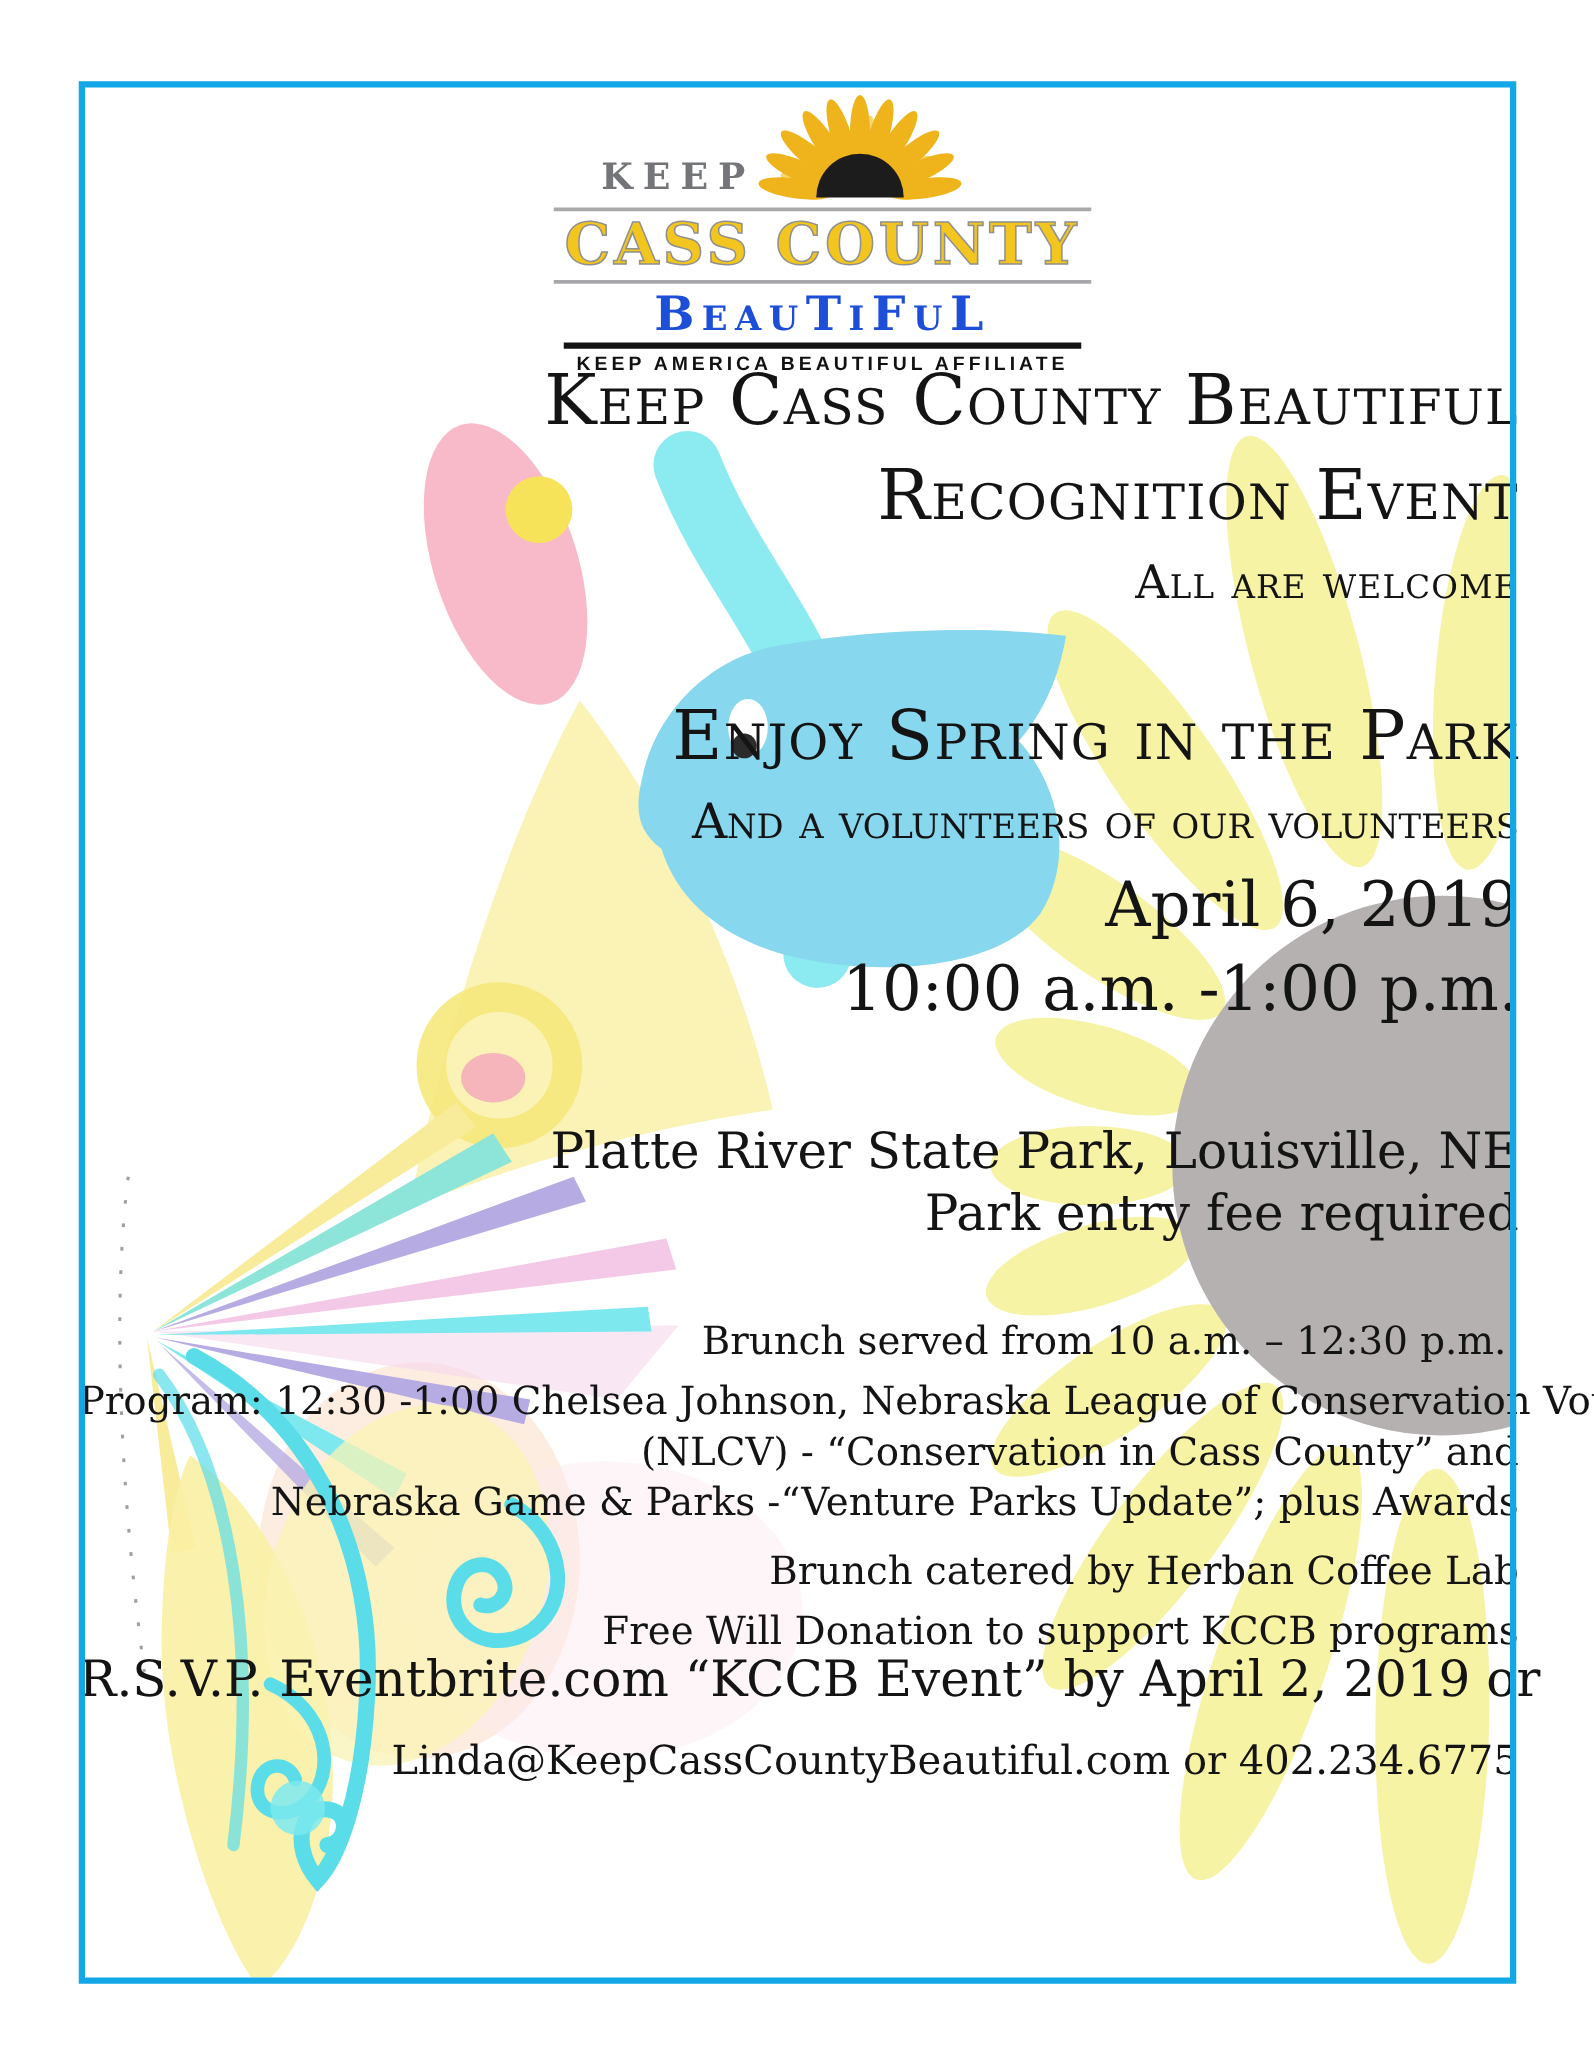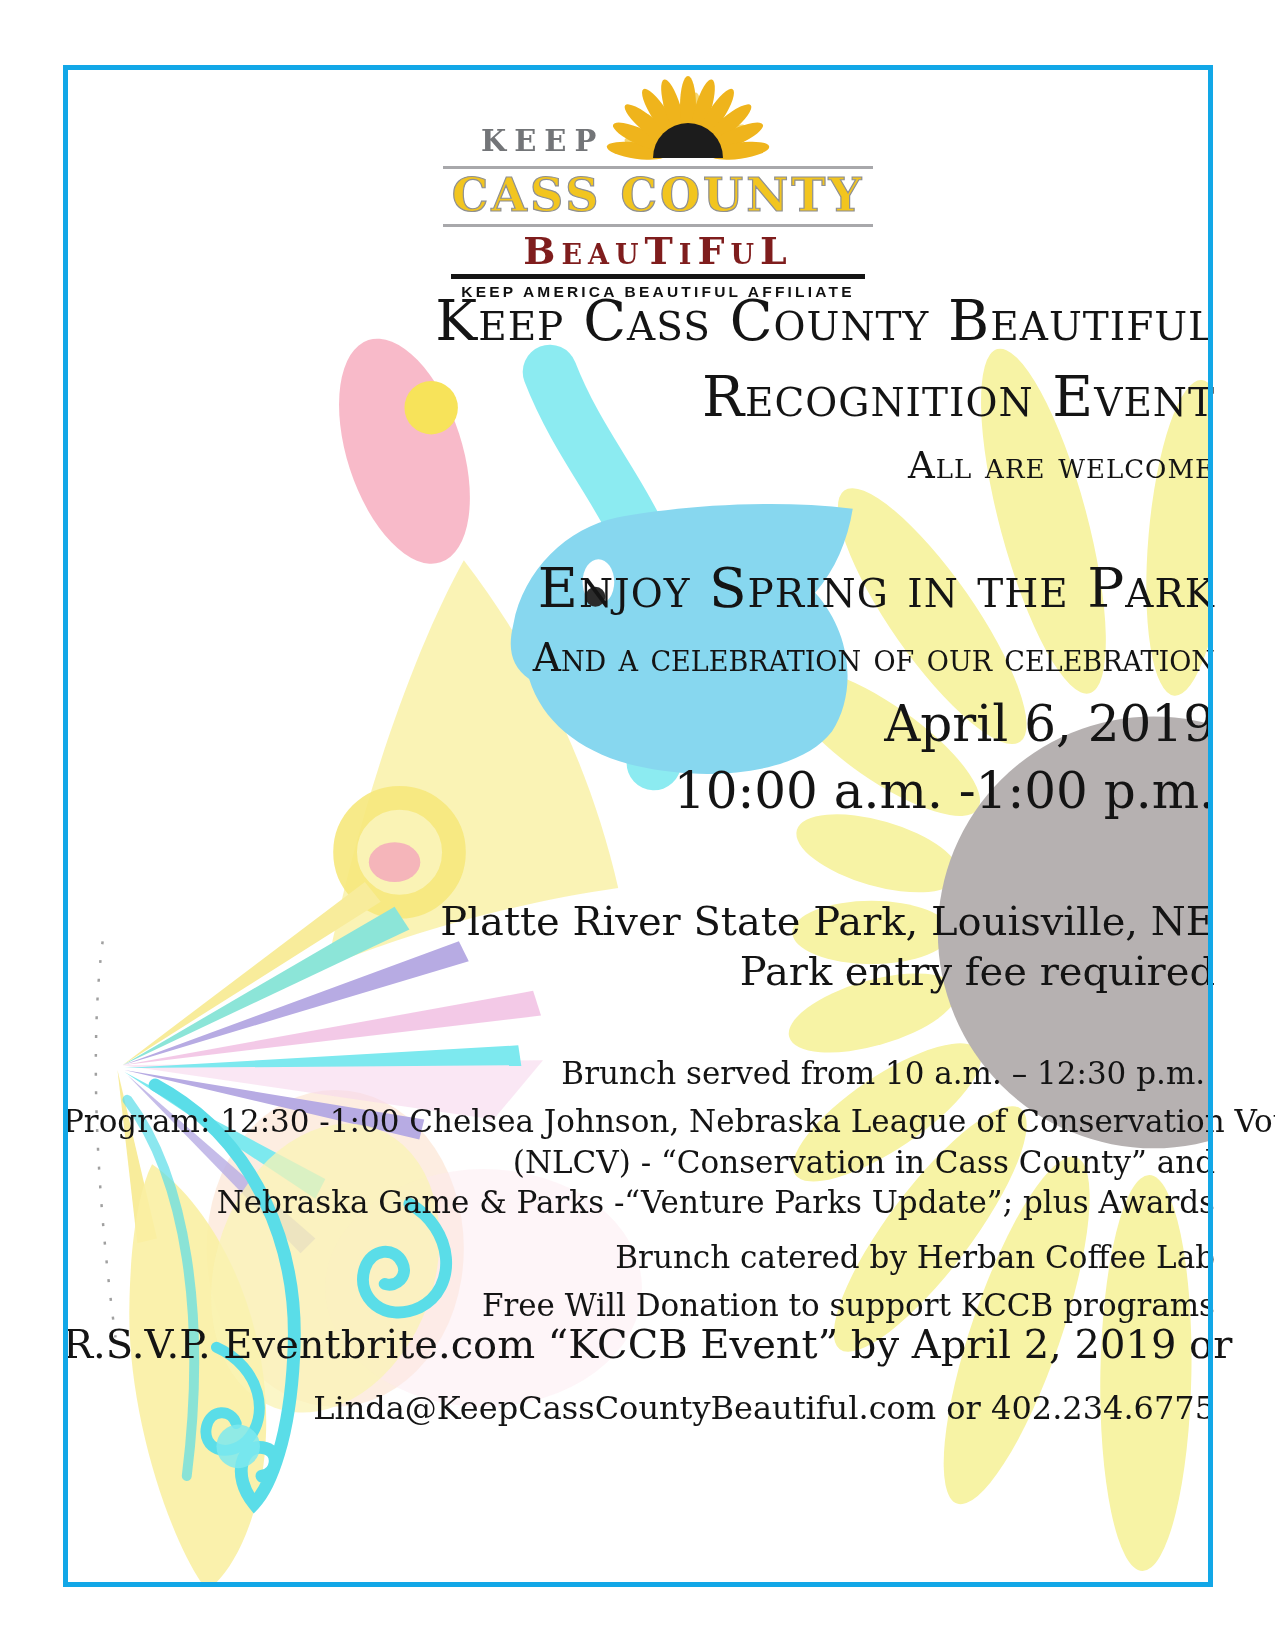--- a/index.html
+++ b/index.html
@@ -13,21 +13,21 @@
   .sc{font-variant:small-caps;}
   
   .logo{position:absolute;left:50%;transform:translateX(-50%);top:82px;width:430px;height:215px;z-index:4;}
   .logo .keep{position:absolute;left:38px;top:30px;font-size:42px;letter-spacing:8px;
               color:#737578;font-variant:small-caps;font-weight:bold;}
   .logo .flower{position:absolute;left:150px;top:-10px;width:190px;height:100px;}
   .logo .gline{position:absolute;left:0;width:430px;height:3px;background:#a8a8ab;}
   .logo .cass{position:absolute;top:86px;width:100%;text-align:center;font-size:46px;letter-spacing:3px;
               color:#f2c51f;-webkit-text-stroke:1.2px #8f9092;font-weight:bold;white-space:nowrap;}
   .logo .beaut{position:absolute;top:146px;width:100%;text-align:center;font-size:38px;letter-spacing:6px;
-               color:#7f1d1d;font-variant:small-caps;font-weight:bold;white-space:nowrap;}
+               color:#1d4ed8;font-variant:small-caps;font-weight:bold;white-space:nowrap;}
   .logo .bline{position:absolute;left:8px;top:192px;width:414px;height:5px;background:#141414;}
   .logo .affil{position:absolute;top:201px;width:100%;text-align:center;
                font-family:"Liberation Sans",sans-serif;font-weight:bold;font-size:15.5px;
                letter-spacing:3.2px;color:#111;white-space:nowrap;}
   
   .t-main{top:292px;font-size:56px;letter-spacing:1px;}
   .t-main2{top:368px;font-size:56px;letter-spacing:1px;}
   .t-welcome{top:447px;font-size:37px;letter-spacing:1px;}
   .t-head{top:560px;font-size:55px;letter-spacing:1px;}
   .t-sub{top:638px;font-size:39px;}
@@ -157,21 +157,21 @@
     <div class="beaut">BeauTiFuL</div>
     <div class="bline"></div>
     <div class="affil">KEEP AMERICA BEAUTIFUL AFFILIATE</div>
   </div>
 
   <div class="textlayer">
     <div class="tline sc t-main">Keep Cass County Beautiful</div>
     <div class="tline sc t-main2">Recognition Event</div>
     <div class="tline sc t-head">Enjoy Spring in the Park</div>
     <div class="tline sc t-welcome">All are welcome</div>
-    <div class="tline sc t-sub">And a celebration of our celebration</div>
+    <div class="tline sc t-sub">And a volunteers of our volunteers</div>
     <div class="tline t-date">April 6, 2019</div>
     <div class="tline t-time">10:00 a.m. -1:00 p.m.</div>
     <div class="tline t-loc">Platte River State Park, Louisville, NE</div>
     <div class="tline t-fee">Park entry fee required</div>
     <div class="tline t-brunch">Brunch served from 10 a.m. – 12:30 p.m..</div>
     <div class="tline t-p1">Program: 12:30 -1:00 Chelsea Johnson, Nebraska League of Conservation Voters</div>
     <div class="tline t-p2">(NLCV) - “Conservation in Cass County” and</div>
     <div class="tline t-p3">Nebraska Game &amp; Parks -“Venture Parks Update”;  plus Awards</div>
     <div class="tline t-cater">Brunch catered by Herban Coffee Lab</div>
     <div class="tline t-don">Free Will Donation to support KCCB programs</div>

